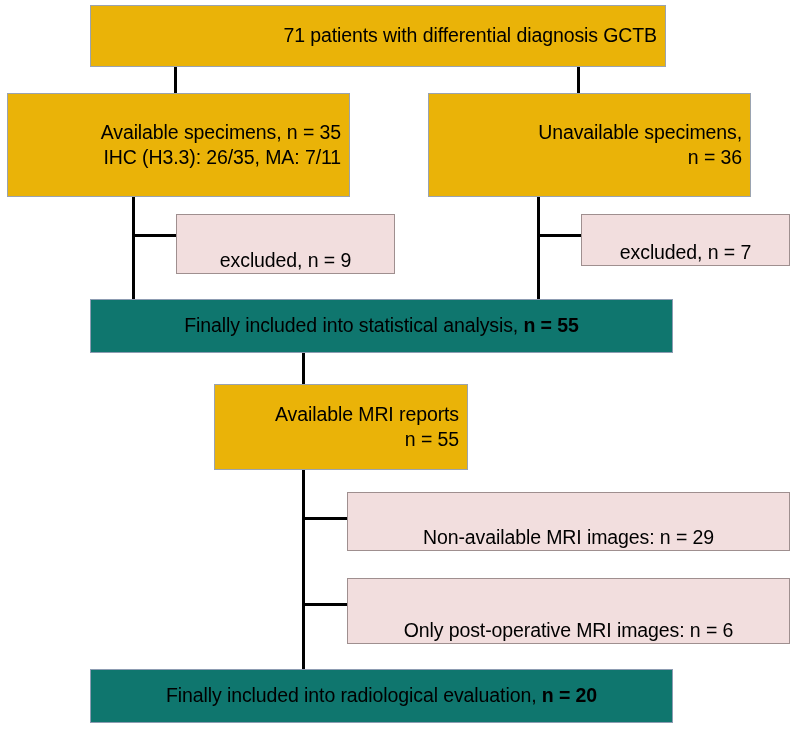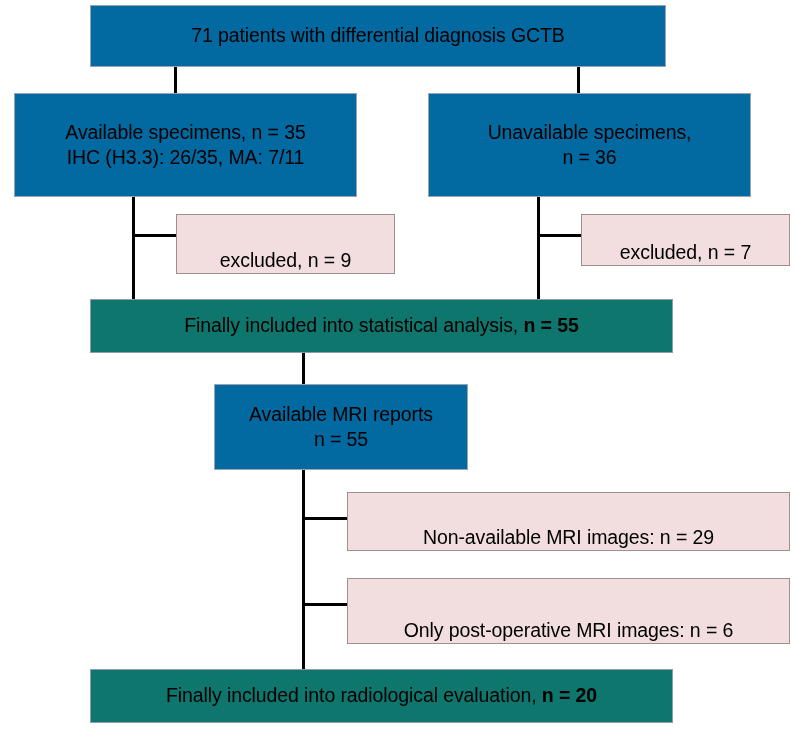--- a/index.html
+++ b/index.html
@@ -29,21 +29,21 @@
     font-size: 19.5px;
     line-height: 1.30;
     color: #000000;
     letter-spacing: -0.1px;
     z-index: 2;
   }
   .box .inner {
     padding: 0 8px;
     width: 100%;
   }
-  .box-light   { background: #0369a1; border-color: #9aa3b0; }
+  .box-light   { background: #eab308; border-color: #9aa3b0; text-align: right; }
   .box-strong  { background: #0f766e; border-color: #8d9cb2; }
   .box-pink    { background: #f2dede; border-color: #9f8f8f; align-items: flex-end; }
 
   .line {
     position: absolute;
     background: #000000;
     z-index: 1;
   }
   .vline { width: 3px; }
   .hline { height: 3px; }
@@ -72,21 +72,21 @@
   <div class="line vline" style="left:302px; top:470px; height:199px;"></div>
 
   <div class="line hline" style="left:302px; top:517px; width:45px;"></div>
 
   <div class="line hline" style="left:302px; top:603px; width:45px;"></div>
 
   <div class="box box-light" style="left:90px; top:5px; width:576px; height:62px;">
     <div class="inner">71 patients with differential diagnosis GCTB</div>
   </div>
 
-  <div class="box box-light" style="left:7px; top:93px; width:343px; height:104px;margin-left:7px;">
+  <div class="box box-light" style="left:7px; top:93px; width:343px; height:104px;">
     <div class="inner">
       <div>Available specimens, n = 35</div>
       <div>IHC (H3.3): 26/35, MA: 7/11</div>
     </div>
   </div>
 
   <div class="box box-light" style="left:428px; top:93px; width:323px; height:104px;">
     <div class="inner">
       <div>Unavailable specimens,</div>
       <div>n = 36</div>

